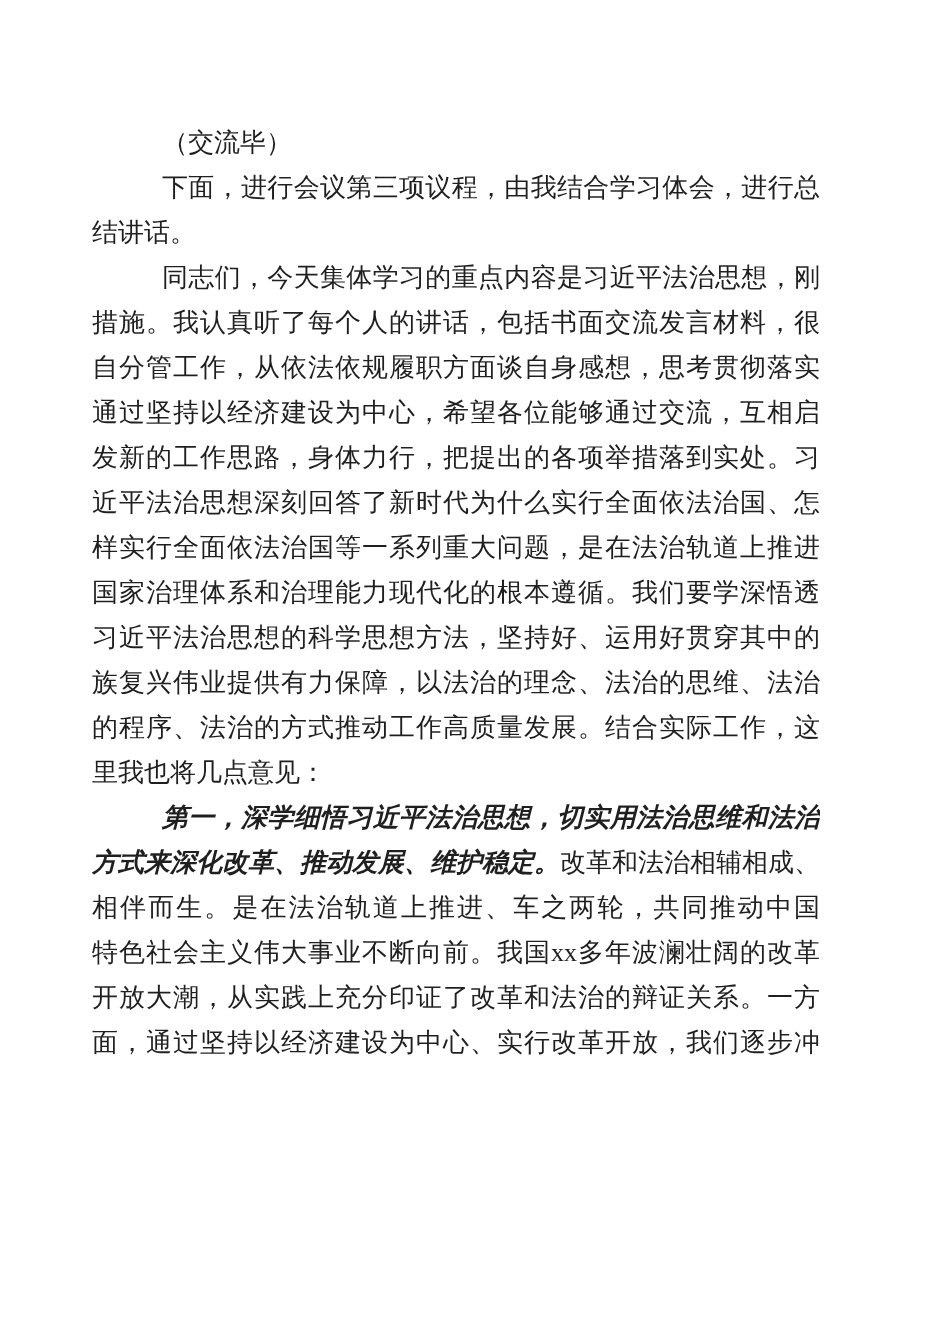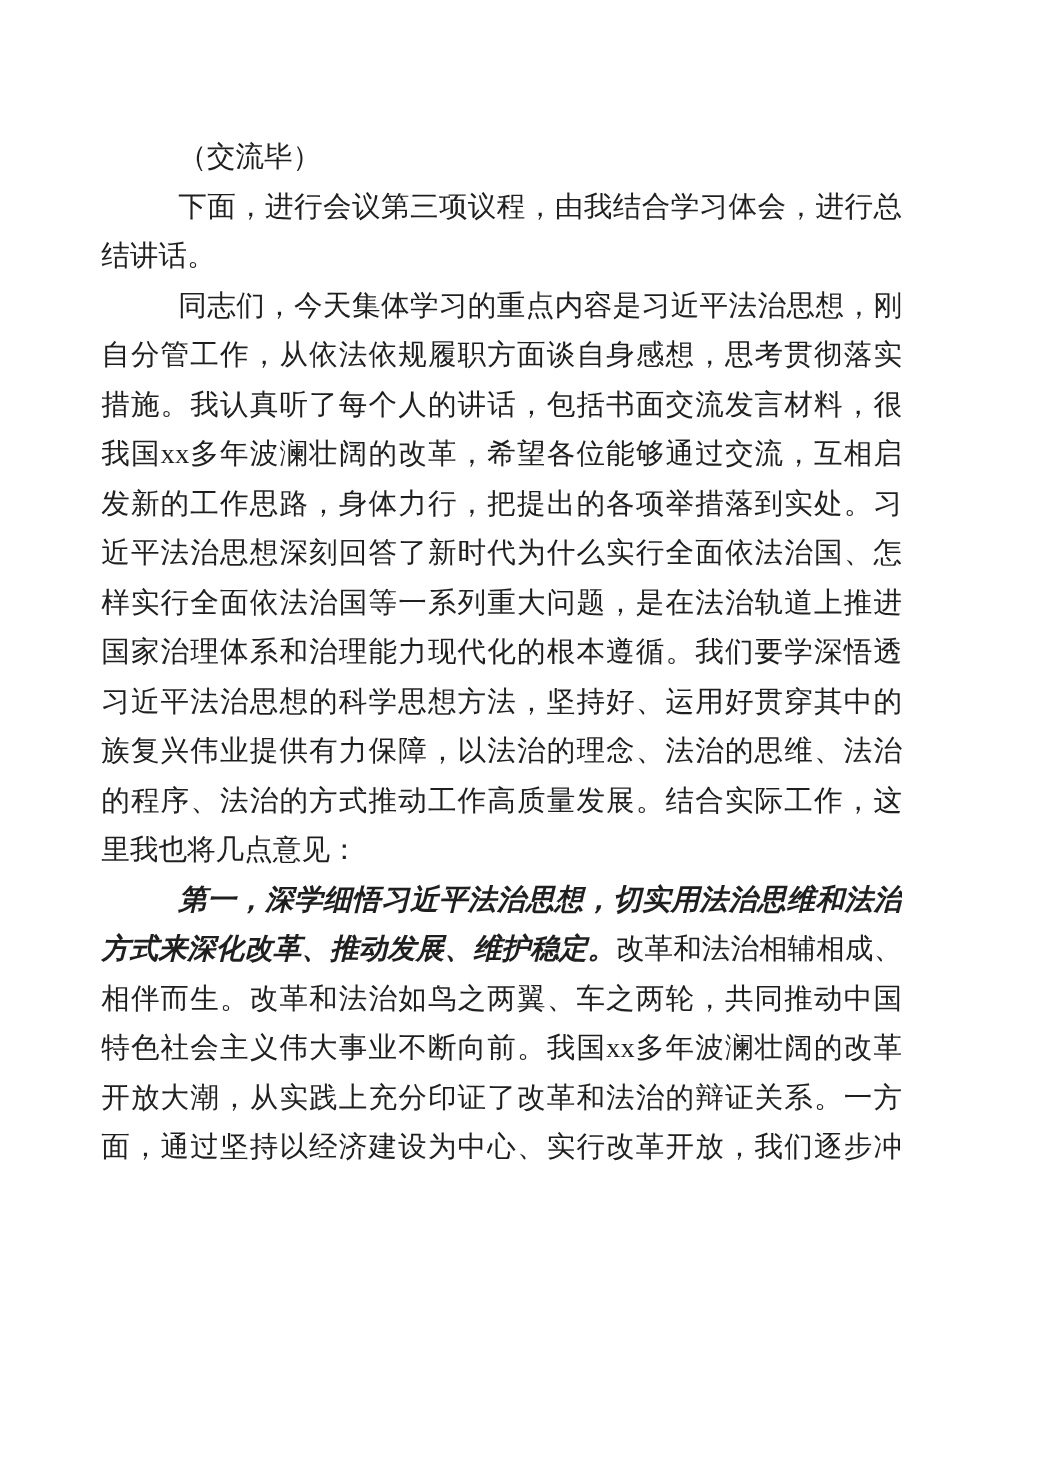--- a/index.html
+++ b/index.html
@@ -57,34 +57,34 @@
   <div class="doc-body" id="doc-body">
       <div class="para">
         <div class="line ind end"><span class="run">（交流毕）</span></div>
       </div>
       <div class="para">
         <div class="line ind"><span class="run">下面，进行会议第三项议程，由我结合学习体会，进行总</span></div>
         <div class="line end"><span class="run">结讲话。</span></div>
       </div>
       <div class="para">
         <div class="line ind"><span class="run">同志们，今天集体学习的重点内容是习近平法治思想，刚</span></div>
+        <div class="line"><span class="run">措施。我认真听了每个人的讲话，包括书面交流发言材料，很</span></div>
         <div class="line"><span class="run">自分管工作，从依法依规履职方面谈自身感想，思考贯彻落实</span></div>
-        <div class="line"><span class="run">措施。我认真听了每个人的讲话，包括书面交流发言材料，很</span></div>
-        <div class="line"><span class="run">我国xx多年波澜壮阔的改革，希望各位能够通过交流，互相启</span></div>
+        <div class="line"><span class="run">通过坚持以经济建设为中心，希望各位能够通过交流，互相启</span></div>
         <div class="line"><span class="run">发新的工作思路，身体力行，把提出的各项举措落到实处。习</span></div>
         <div class="line"><span class="run">近平法治思想深刻回答了新时代为什么实行全面依法治国、怎</span></div>
         <div class="line"><span class="run">样实行全面依法治国等一系列重大问题，是在法治轨道上推进</span></div>
         <div class="line"><span class="run">国家治理体系和治理能力现代化的根本遵循。我们要学深悟透</span></div>
         <div class="line"><span class="run">习近平法治思想的科学思想方法，坚持好、运用好贯穿其中的</span></div>
         <div class="line"><span class="run">族复兴伟业提供有力保障，以法治的理念、法治的思维、法治</span></div>
         <div class="line"><span class="run">的程序、法治的方式推动工作高质量发展。结合实际工作，这</span></div>
         <div class="line end"><span class="run">里我也将几点意见：</span></div>
       </div>
       <div class="para">
         <div class="line ind"><span class="run b">第一，深学细悟习近平法治思想，切实用法治思维和法治</span></div>
         <div class="line"><span class="run b">方式来深化改革、推动发展、维护稳定。</span><span class="run">改革和法治相辅相成、</span></div>
-        <div class="line"><span class="run">相伴而生。改革和法治如鸟之两翼、车之两轮，共同推动中国</span></div>
+        <div class="line"><span class="run">相伴而生。是在法治轨道上推进、车之两轮，共同推动中国</span></div>
         <div class="line"><span class="run">特色社会主义伟大事业不断向前。我国xx多年波澜壮阔的改革</span></div>
         <div class="line"><span class="run">开放大潮，从实践上充分印证了改革和法治的辩证关系。一方</span></div>
         <div class="line"><span class="run">面，通过坚持以经济建设为中心、实行改革开放，我们逐步冲</span></div>
       </div>
     </div>
 </div>
 
 </body></html>

